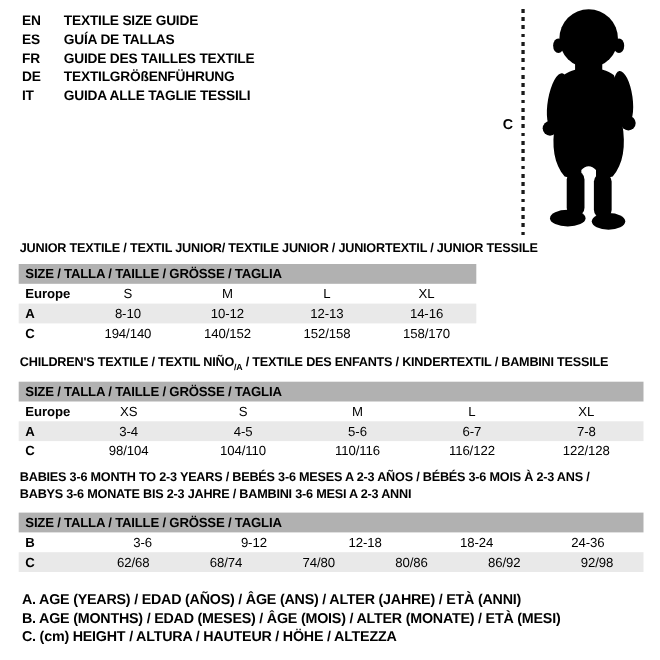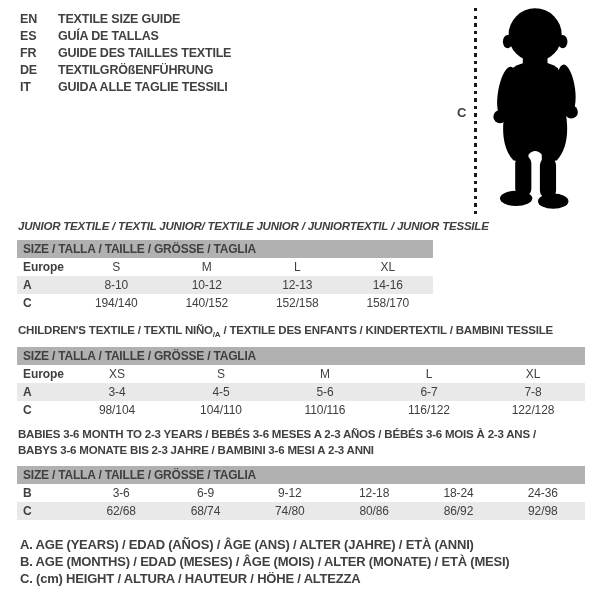--- a/index.html
+++ b/index.html
@@ -1,36 +1,36 @@
 <!DOCTYPE html>
 <html><head>
 <meta charset="utf-8">
 <style>
   html,body { margin:0; padding:0; background:#ffffff; }
   .canvas {
     position:relative; width:600px; height:600px; background:#ffffff;
-    color:#404040; font-family:"Liberation Sans", sans-serif; overflow:hidden;
+    color:#000000; font-family:"Liberation Sans", sans-serif; overflow:hidden;
   }
 
   
   .lang-block { position:absolute; left:20px; top:11px; }
   .lang-row { display:flex; font-weight:700; font-size:12.5px; line-height:17px; letter-spacing:-0.2px; }
   .lang-code { width:38px; }
 
   
   .c-label { position:absolute; left:457px; top:105px; font-weight:700; font-size:13px; }
   .dotline {
     position:absolute; left:474px; top:8px; width:3px; height:206px;
     background:repeating-linear-gradient(to bottom, #1a1a1a 0px, #1a1a1a 3.5px, transparent 3.5px, transparent 7.5px);
   }
   .baby { position:absolute; left:481px; top:4px; }
 
   
   .sec-title { position:absolute; left:18px; font-weight:700; font-size:11.5px; letter-spacing:-0.2px; white-space:nowrap; line-height:16px; }
-  .title-junior { top:218px;font-style:italic; }
+  .title-junior { top:218px; }
   .title-children { top:322px; }
   .title-babies { top:426px; }
   .sec-title sub { font-size:8px; }
 
   
   .size-table { position:absolute; left:17px; font-size:12px; letter-spacing:-0.1px; }
   .t-head { background:#b1b1b1; height:18px; line-height:18px; padding-left:6px; font-weight:700; font-size:12px; letter-spacing:-0.2px; }
   .t-row { display:flex; height:18px; line-height:18px; }
   .t-row.alt { background:#e9e9e9; }
   .row-label { padding-left:6px; text-align:left;font-weight:bold; }
@@ -152,21 +152,20 @@
 
   <div class="sec-title title-babies">
     <div>BABIES 3-6 MONTH TO 2-3 YEARS / BEBÉS 3-6 MESES A 2-3 AÑOS / BÉBÉS 3-6 MOIS À 2-3 ANS /</div>
     <div>BABYS 3-6 MONATE BIS 2-3 JAHRE / BAMBINI 3-6 MESI A 2-3 ANNI</div>
   </div>
   <div class="size-table table-babies">
     <div class="t-head">SIZE / TALLA / TAILLE / GRÖSSE / TAGLIA</div>
     <div class="t-row">
       <span class="row-label">B</span>
       <span class="cell">3-6</span>
-      <span class="cell">6-9</span>
       <span class="cell">9-12</span>
       <span class="cell">12-18</span>
       <span class="cell">18-24</span>
       <span class="cell">24-36</span>
     </div>
     <div class="t-row alt">
       <span class="row-label">C</span>
       <span class="cell">62/68</span>
       <span class="cell">68/74</span>
       <span class="cell">74/80</span>

